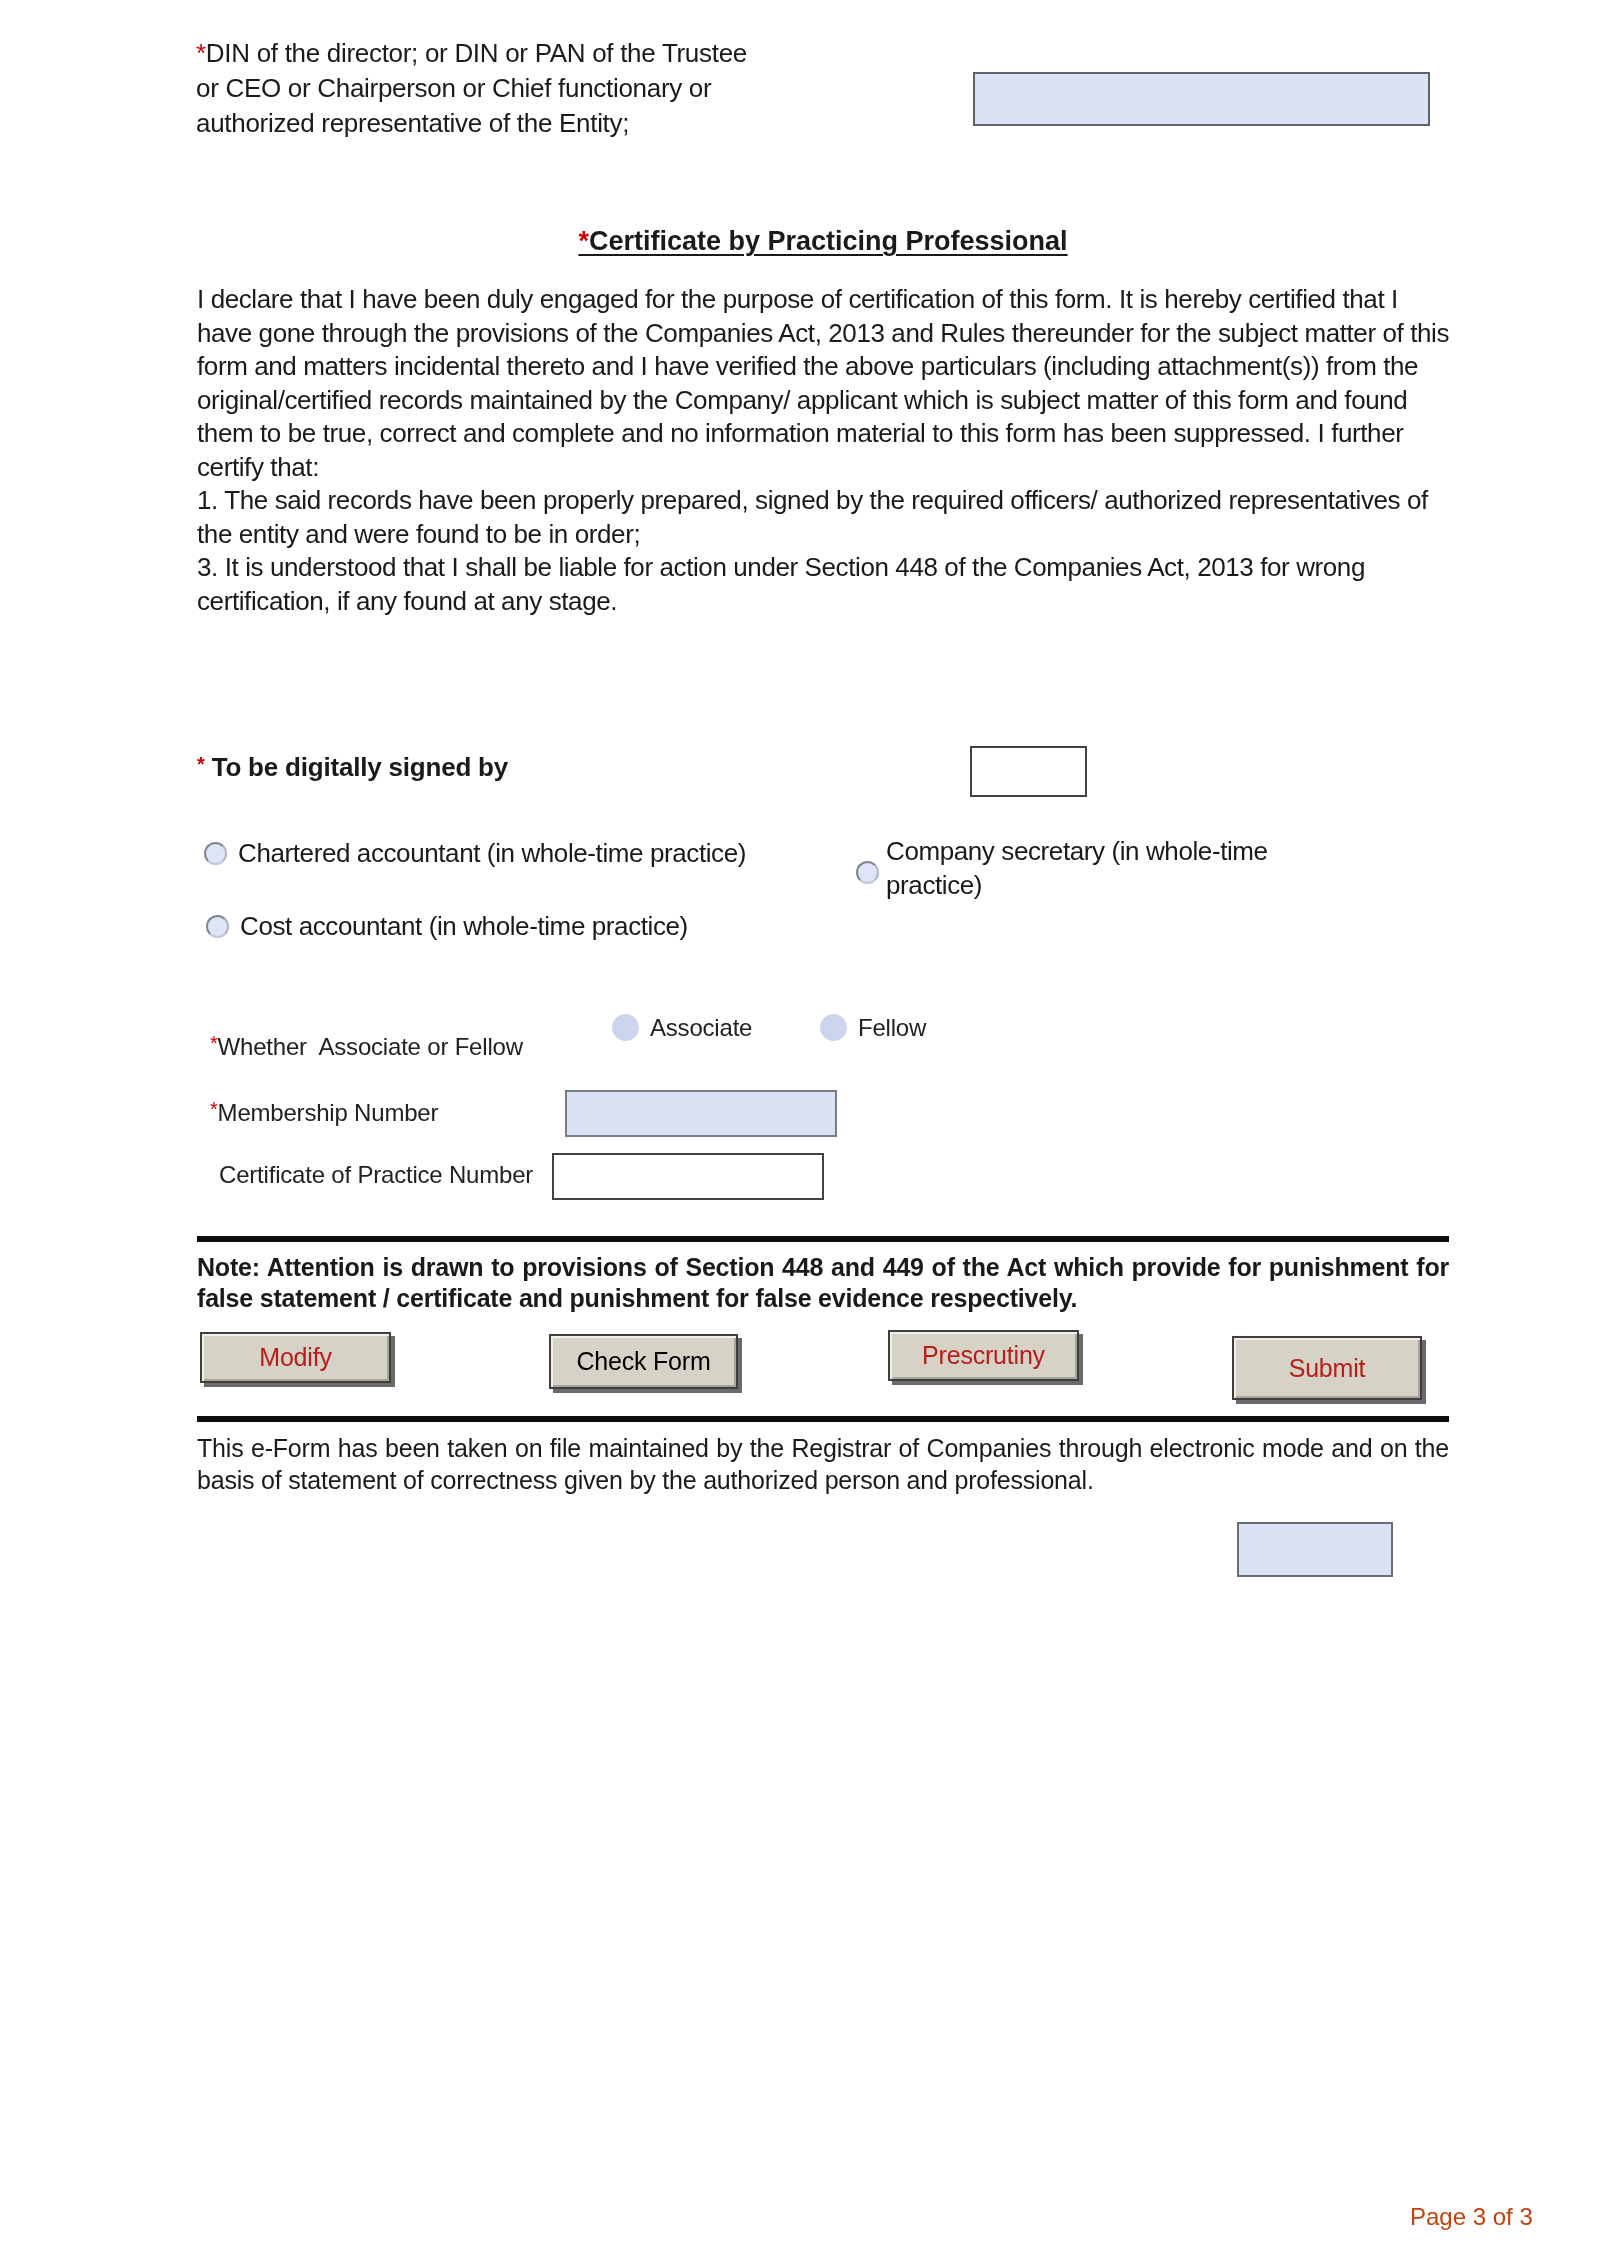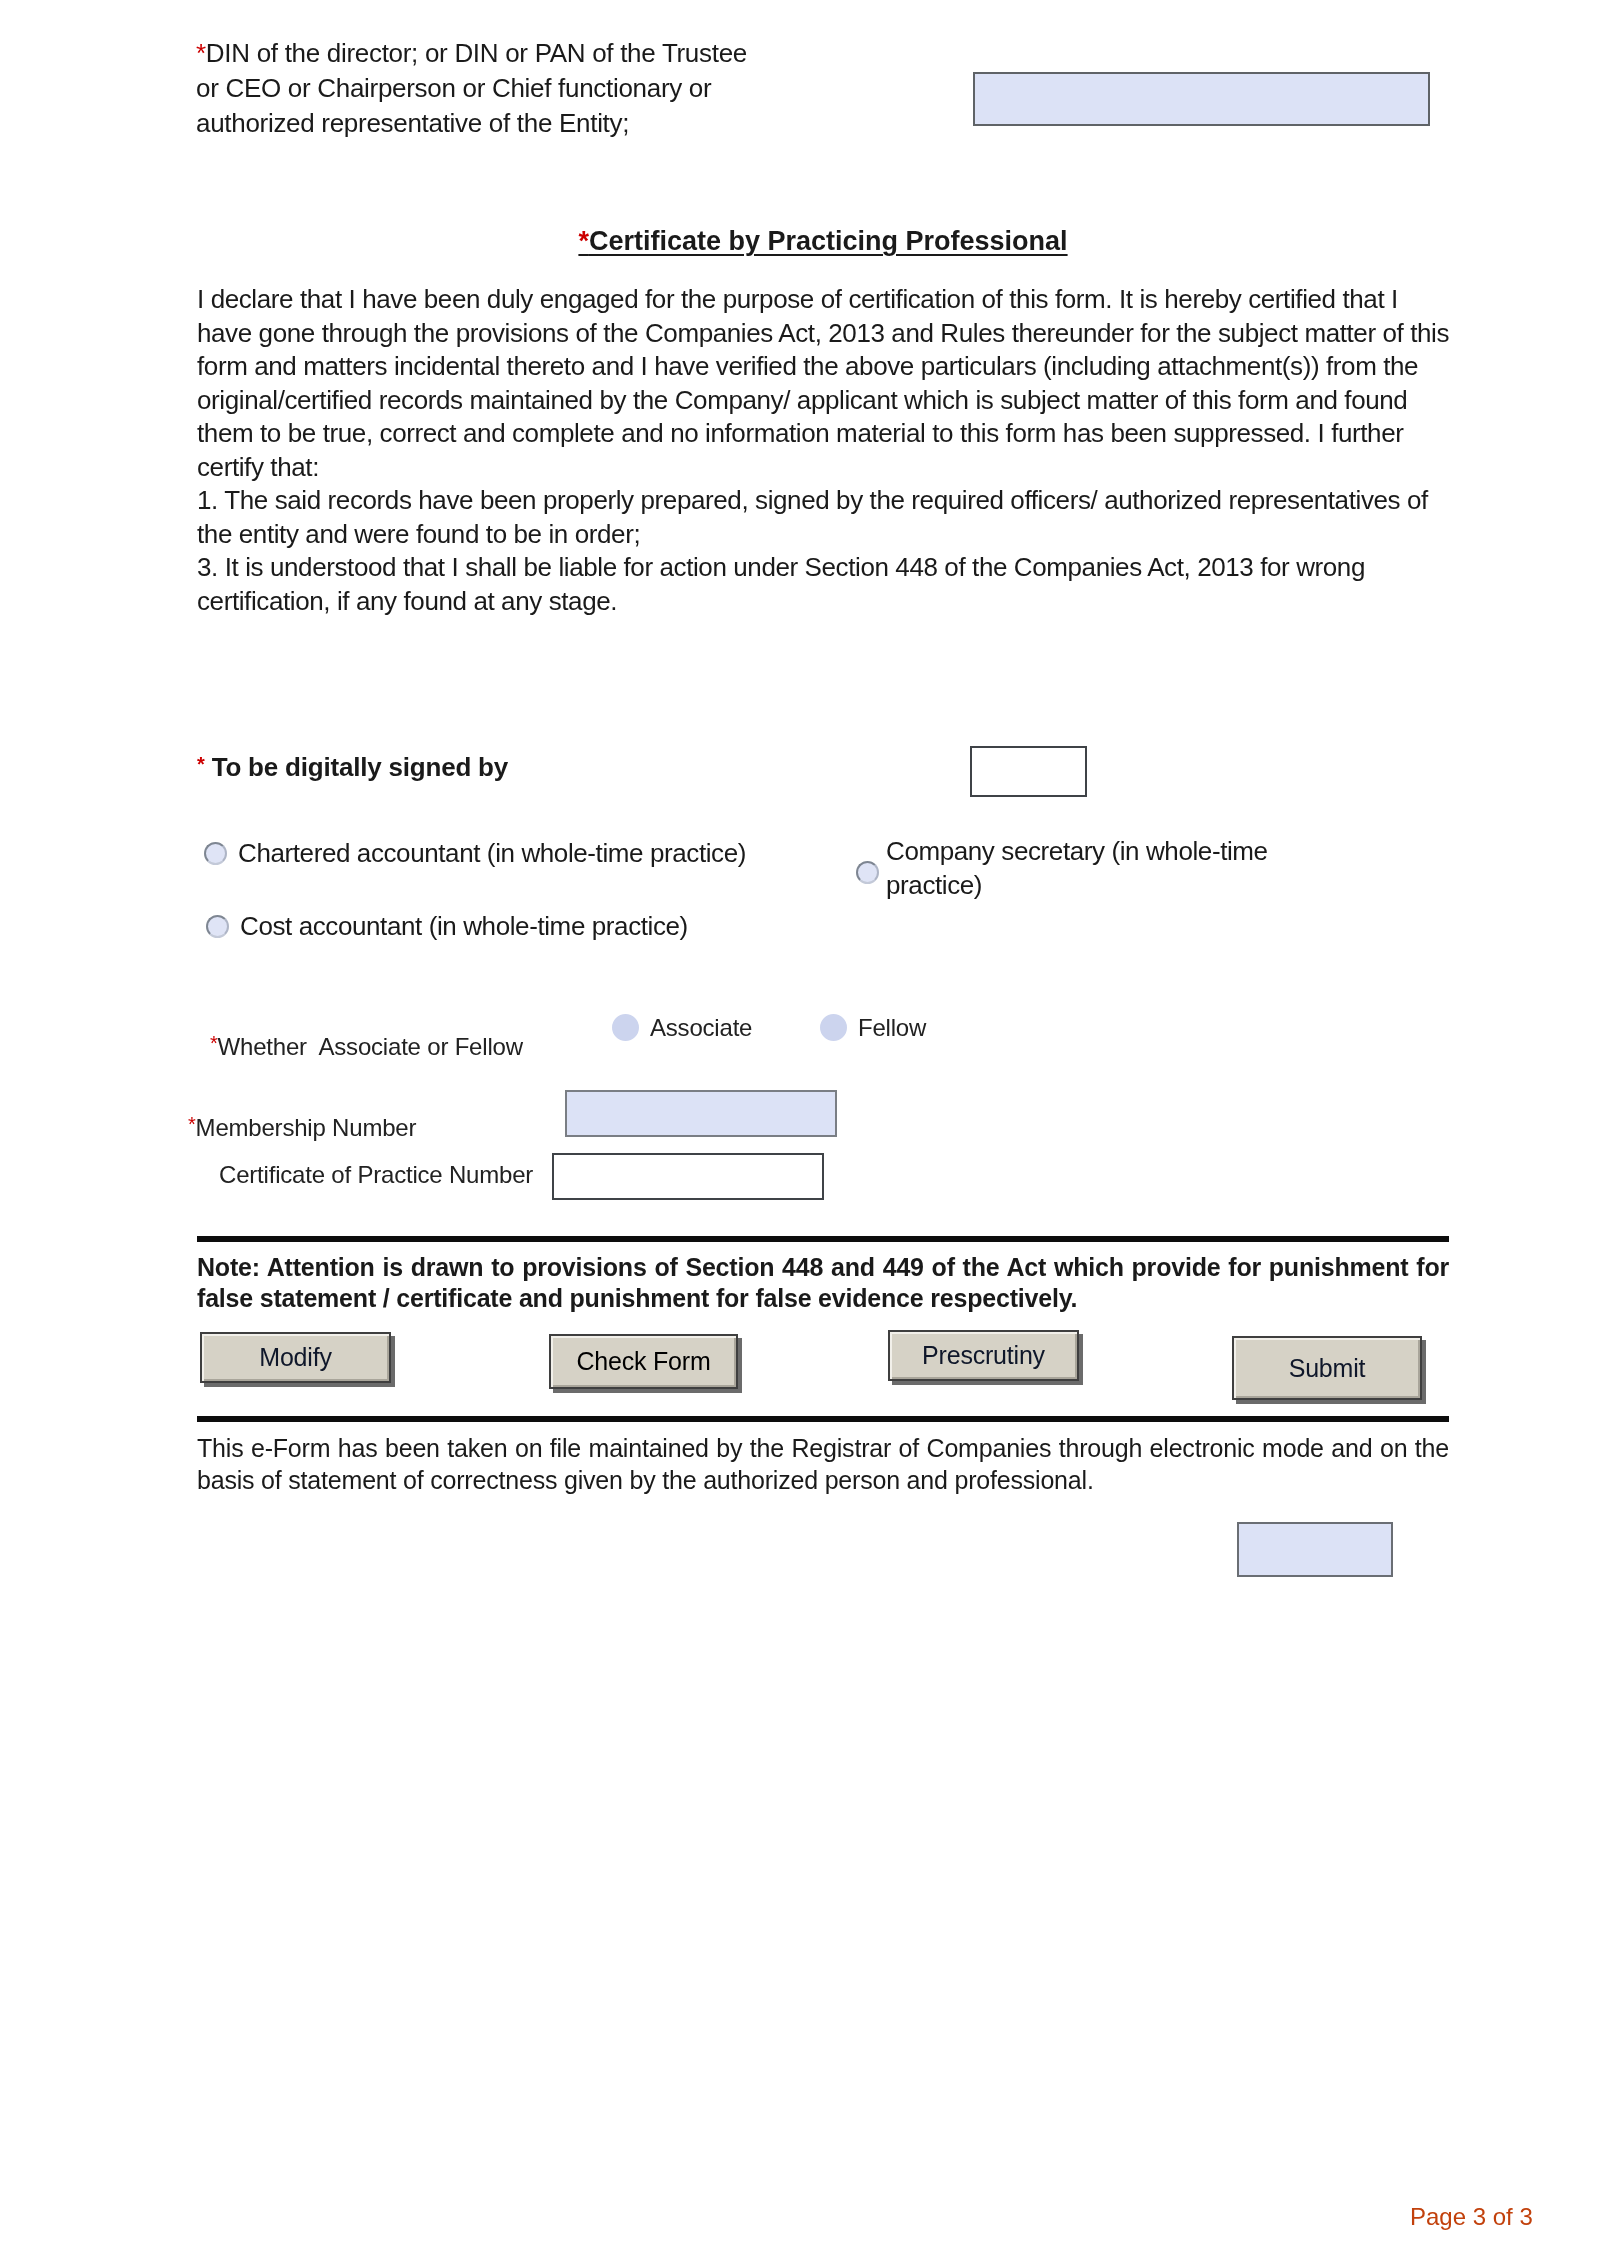--- a/index.html
+++ b/index.html
@@ -89,21 +89,21 @@
     border:2px solid #3f3f3f;
     box-shadow:4px 4px 0 rgba(70,70,70,0.8),
                inset 2px 2px 0 #f2f0ea,
                inset -2px -2px 0 #a9a59a;
     font-size:25px; letter-spacing:-0.2px;
     font-family:inherit;
     display:flex; align-items:center; justify-content:center;
     cursor:default;
     box-sizing:border-box;
   }
-  .btn.disabled { color:#0f172a; }
+  .btn.disabled { color:#b91c1c; }
   .btn.enabled  { color:#000000; }
   .btn-modify      { left:200px;  top:1332px; width:191px; height:51px; }
   .btn-checkform   { left:549px;  top:1334px; width:189px; height:55px; }
   .btn-prescrutiny { left:888px;  top:1330px; width:191px; height:51px; }
   .btn-submit      { left:1232px; top:1336px; width:190px; height:64px; }
 </style>
 </head>
 <body>
 
 <div class="abs din-label"><span class="ast">*</span><span>DIN of the director; or DIN or PAN of the Trustee or CEO or Chairperson or Chief functionary or authorized representative of the Entity;</span></div>
@@ -132,21 +132,21 @@
 <div class="abs radio-label" style="left:240px; top:909px; width:620px;">Cost accountant (in whole-time practice)</div>
 
 <div class="abs small-label" style="left:210px; top:1032px;"><span class="ast-small">*</span><span>Whether  Associate or Fellow</span></div>
 
 <span class="radio-flat" style="left:612px; top:1014px;"></span>
 <div class="abs small-label" style="left:650px; top:1014px;">Associate</div>
 
 <span class="radio-flat" style="left:820px; top:1014px;"></span>
 <div class="abs small-label" style="left:858px; top:1014px;">Fellow</div>
 
-<div class="abs small-label" style="left:188px; top:1098px;margin-top:15px;"><span class="ast-small">*</span><span>Membership Number</span></div>
+<div class="abs small-label" style="left:210px; top:1098px;"><span class="ast-small">*</span><span>Membership Number</span></div>
 <input class="abs field mem-field" value="" style="">
 
 <div class="abs small-label" style="left:219px; top:1161px;">Certificate of Practice Number</div>
 <input class="abs field-white cop-field" value="" style="">
 
 <div class="abs rule" style="top:1236px;"></div>
 <div class="abs note-block">Note: Attention is drawn to provisions of Section 448 and 449 of the Act which provide for punishment for false statement / certificate and punishment for false evidence respectively.</div>
 
 <button class="btn btn-modify disabled">Modify</button>
 <button class="btn btn-checkform enabled">Check Form</button>

